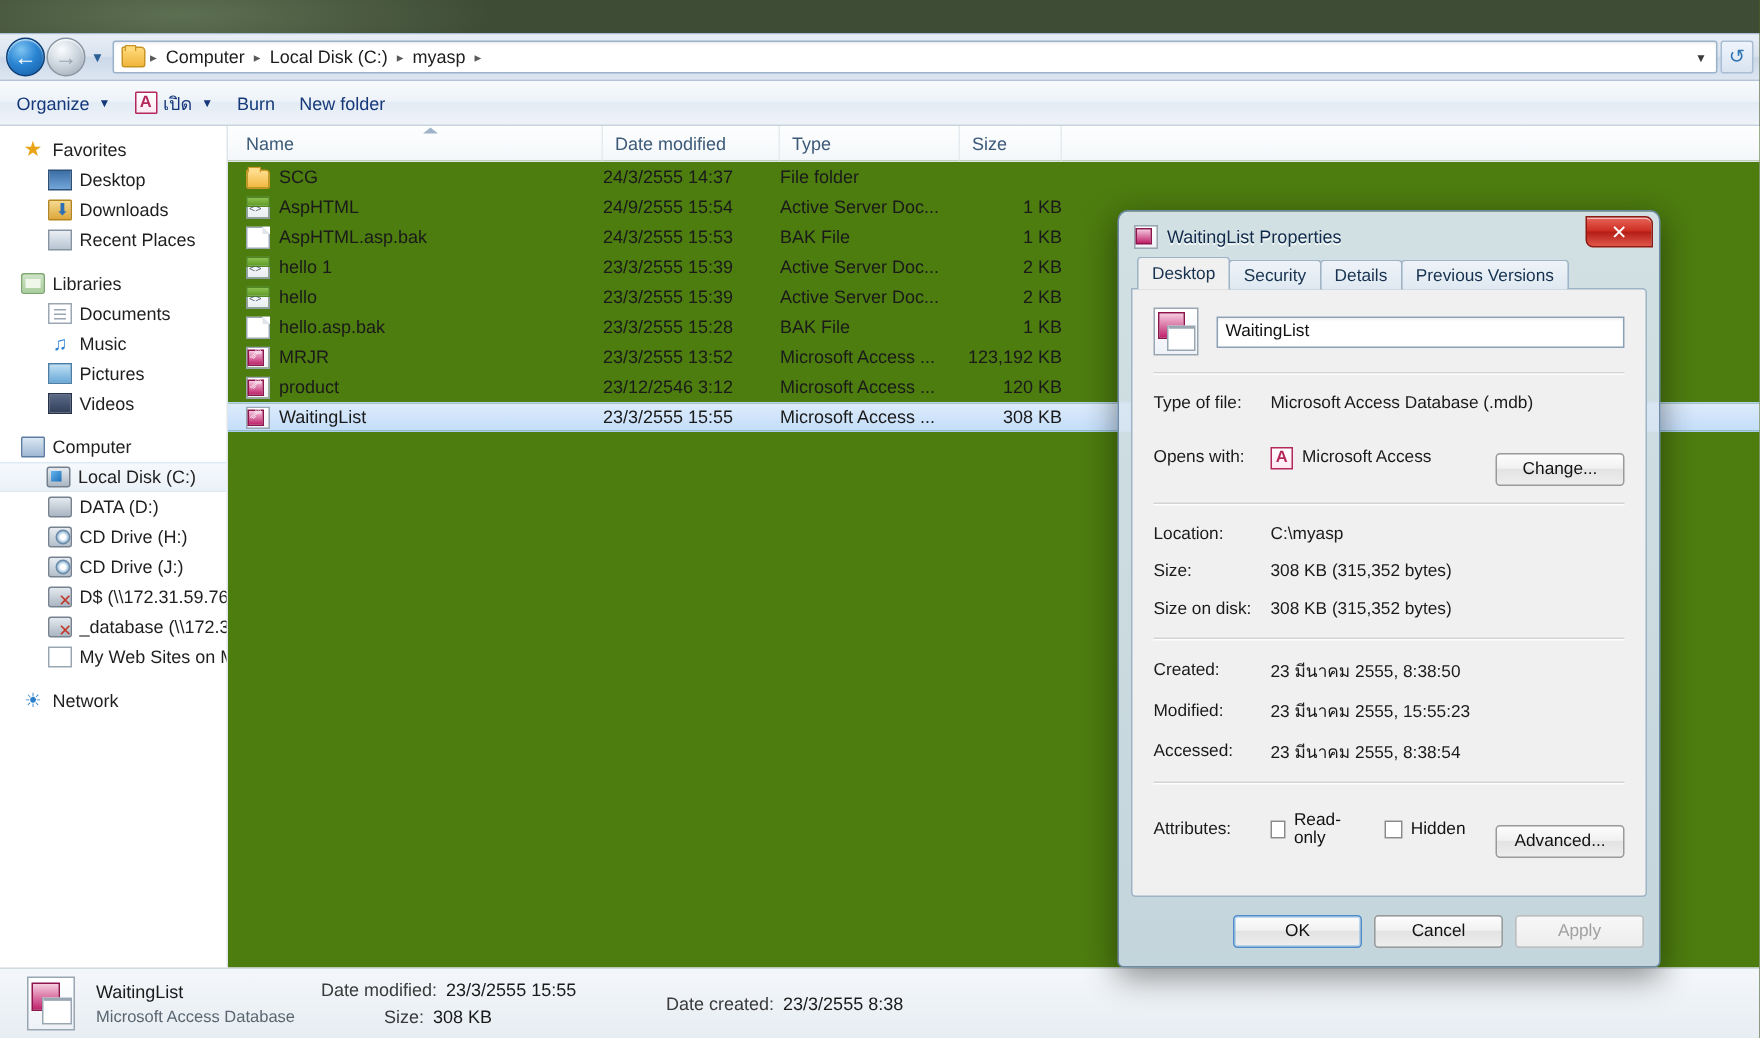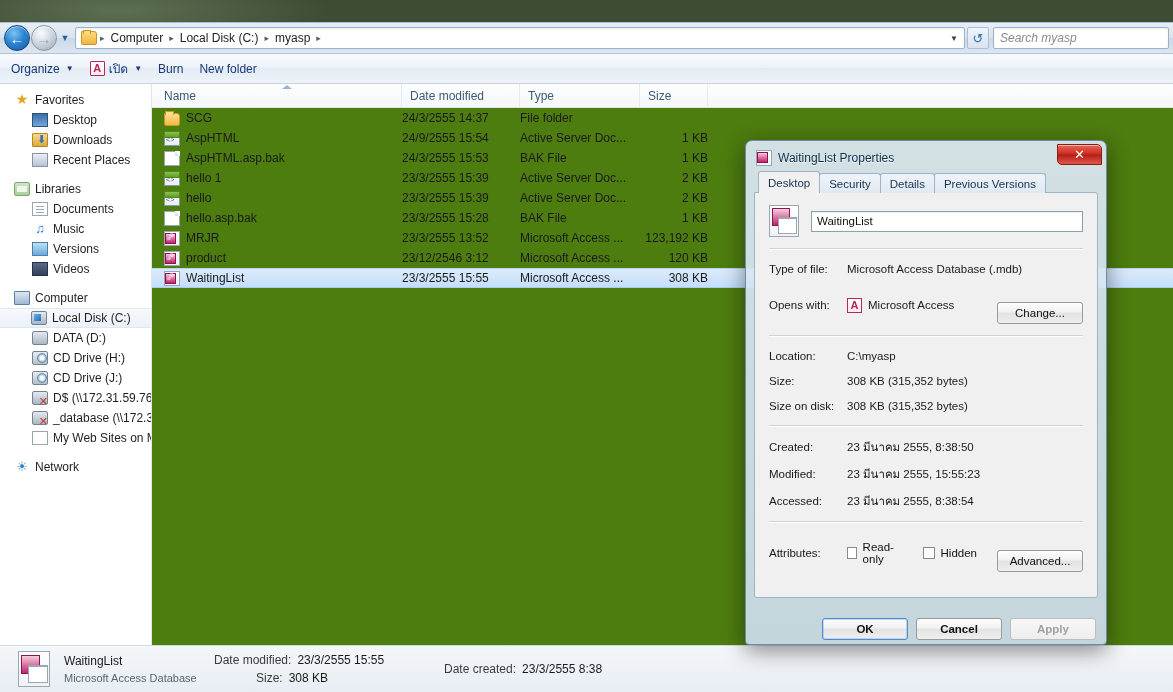--- a/index.html
+++ b/index.html
@@ -315,22 +315,22 @@
   .btn.disabled { color: #a0a0a0; border-color: #bdbdbd;
     background: linear-gradient(180deg,#f7f7f7,#ededed); }
   .btn.default { border-color: #4f8cc9; box-shadow: 0 0 0 1px rgba(120,180,230,.45) inset; }
   .cb {
     width: 12px; height: 12px; background: #fff; border: 1px solid #8a8a8a;
     display: inline-block; margin-right: 6px; vertical-align: -2px;
   }
   .attrs { display: flex; align-items: center; }
   .attrs .opt { display: flex; align-items: center; margin-right: 20px; }
   #dlg-buttons {
-    position: absolute; left: 0; right: 0; bottom: 0; height: 30px;
-    display: flex; align-items: center; justify-content: flex-end; gap: 8px; padding-right: 2px; font-weight: bold;
+    position: absolute; left: 0; right: 0; bottom: 12px; height: 30px;
+    display: flex; align-items: flex-start; justify-content: flex-end; gap: 8px; padding-right: 2px;
   }
 </style>
 </head>
 <body>
 
 <div id="desktop"></div>
 
 <div id="explorer">
 
   <div id="addressbar">
@@ -346,23 +346,20 @@
       <span class="crumb">Local Disk (C:)</span>
       <span class="crumbsep">▸</span>
       <span class="crumb">myasp</span>
       <span class="crumbsep">▸</span>
       <span class="crumbspacer"></span>
       <span class="crumbarrow">▼</span>
     </div>
 
     <div id="refreshbtn">↺</div>
 
-    <div id="searchbox">
-      <span>Search myasp</span>
-    </div>
   </div>
 
   <div id="toolbar">
     <div class="tbitem">
       <span>Organize</span>
       <span class="tbcaret">▼</span>
     </div>
     <div class="tbitem thai">
       <span class="access-ico">A</span>
       <span>เปิด</span>
@@ -407,21 +404,21 @@
         <div class="navrow child">
           <span class="ni doc"></span>
           <span>Documents</span>
         </div>
         <div class="navrow child">
           <span class="ni music">♫</span>
           <span>Music</span>
         </div>
         <div class="navrow child">
           <span class="ni pic"></span>
-          <span>Versions</span>
+          <span>Pictures</span>
         </div>
         <div class="navrow child">
           <span class="ni vid"></span>
           <span>Videos</span>
         </div>
       </div>
 
       <div class="navgroup">
         <div class="navrow root">
           <span class="ni monitor"></span>

